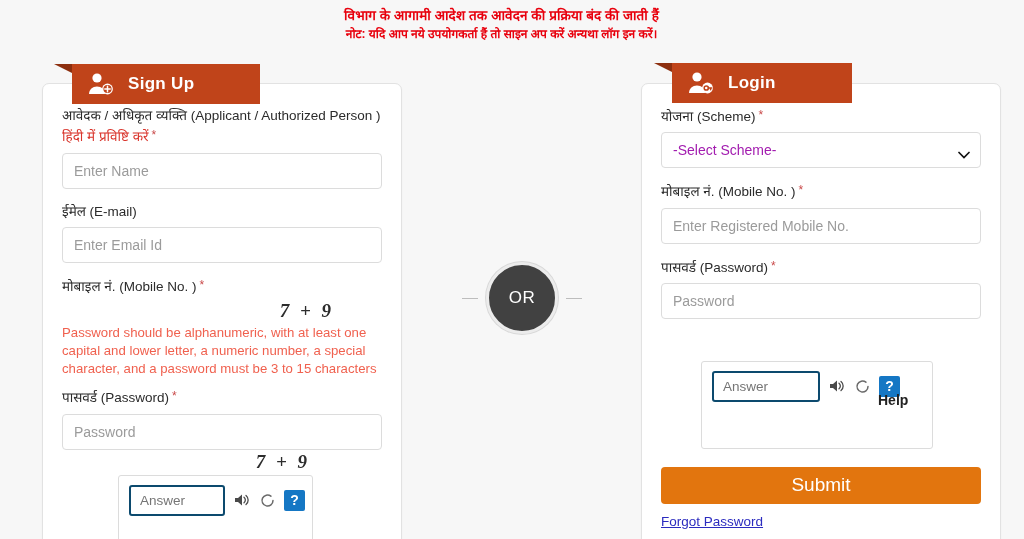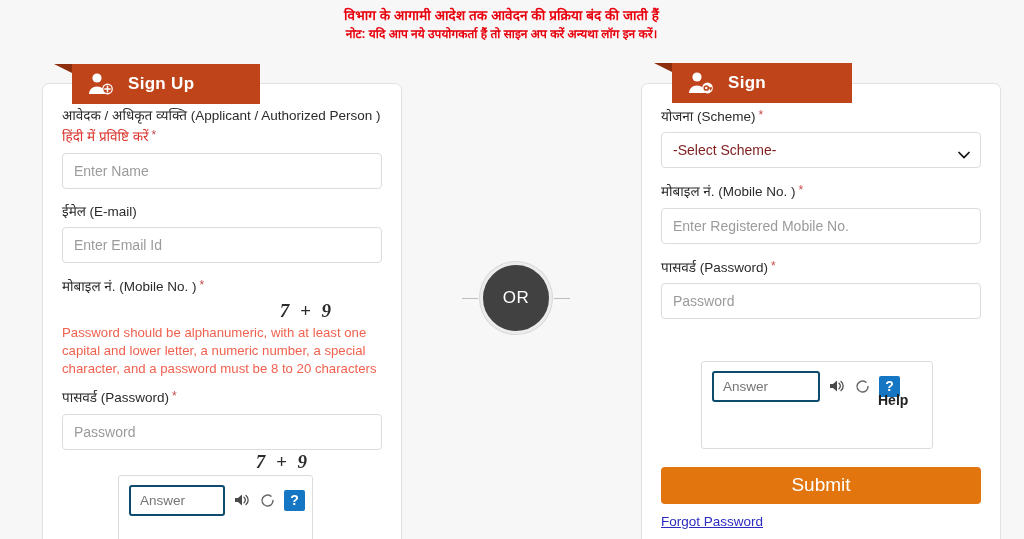--- a/index.html
+++ b/index.html
@@ -89,21 +89,21 @@
     font-family: "Liberation Sans", sans-serif;
     outline: none;
     display: block;
   }
   .input::placeholder { color: #9b9b9b; }
   .gap { margin-bottom: 13px; }
 
   select.input {
     appearance: none; -webkit-appearance: none;
     padding-right: 28px;
-    color: #7f1d1d;
+    color: #a21caf;
   }
   .select-wrap { position: relative; }
   .select-chevron {
     position: absolute; right: 11px; top: 13px;
     pointer-events: none;
     width: 12px; height: 8px;
   }
 
   
   .pw-hint {
@@ -189,21 +189,21 @@
     font-size: 13.5px;
     text-decoration: underline;
     cursor: pointer;
   }
 
   
   #or-divider {
     position: absolute;
     left: 462px; top: 258px;
     width: 120px; height: 80px;
-    display: flex; align-items: center; justify-content: flex-start;
+    display: flex; align-items: center; justify-content: space-between;
   }
   .or-line { width: 16px; height: 1px; background: #bdbdbd; flex: 0 0 auto; }
   .or-circle {
     width: 72px; height: 72px;
     border-radius: 50%;
     background: #414141;
     border: 3px solid #ececec;
     box-shadow: 0 0 0 1px #d8d8d8;
     color: #ffffff;
     font-size: 17px;
@@ -235,21 +235,21 @@
         <span class="label">ईमेल (E-mail)</span>
         <input class="input gap" type="text" id="signup-email" placeholder="Enter Email Id" style="">
       </div>
 
       <div class="field">
         <span class="label"><span>मोबाइल नं. (Mobile No. )</span><span class="req">*</span></span>
       </div>
 
       <div class="captcha-sum">7 + 9</div>
 
-      <div class="pw-hint">Password should be alphanumeric, with at least one capital and lower letter, a numeric number, a special character, and a password must be 8 to 20 characters</div>
+      <div class="pw-hint">Password should be alphanumeric, with at least one capital and lower letter, a numeric number, a special character, and a password must be 3 to 15 characters</div>
 
       <div class="field">
         <span class="label"><span>पासवर्ड (Password)</span><span class="req">*</span></span>
         <input class="input" type="text" id="signup-password" placeholder="Password" style="">
       </div>
 
       <div class="captcha-sum sum-b">7 + 9</div>
 
       <div class="captcha-box" id="signup-captcha-box">
         <div class="captcha-row">
@@ -353,16 +353,16 @@
   <div class="ribbon" id="login-ribbon">
     <span class="ribbon-icon">
       <svg width="30" height="26" viewBox="0 0 30 26">
           <circle cx="11" cy="7" r="4.6" fill="#fff"></circle>
           <path d="M3 23c0-4.6 3.6-7.6 8-7.6s8 3 8 7.6z" fill="#fff"></path>
           <circle cx="21.5" cy="18" r="5.4" fill="#fff"></circle>
           <circle cx="20.3" cy="18" r="2.1" fill="none" stroke="#c0441a" stroke-width="1.5"></circle>
           <path d="M22.2 18h3.4M24.6 18v1.7" stroke="#c0441a" stroke-width="1.5" stroke-linecap="round"></path>
         </svg>
     </span>
-    <span class="ribbon-title">Sign</span>
+    <span class="ribbon-title">Login</span>
   </div>
 
 </div>
 
 </body></html>

